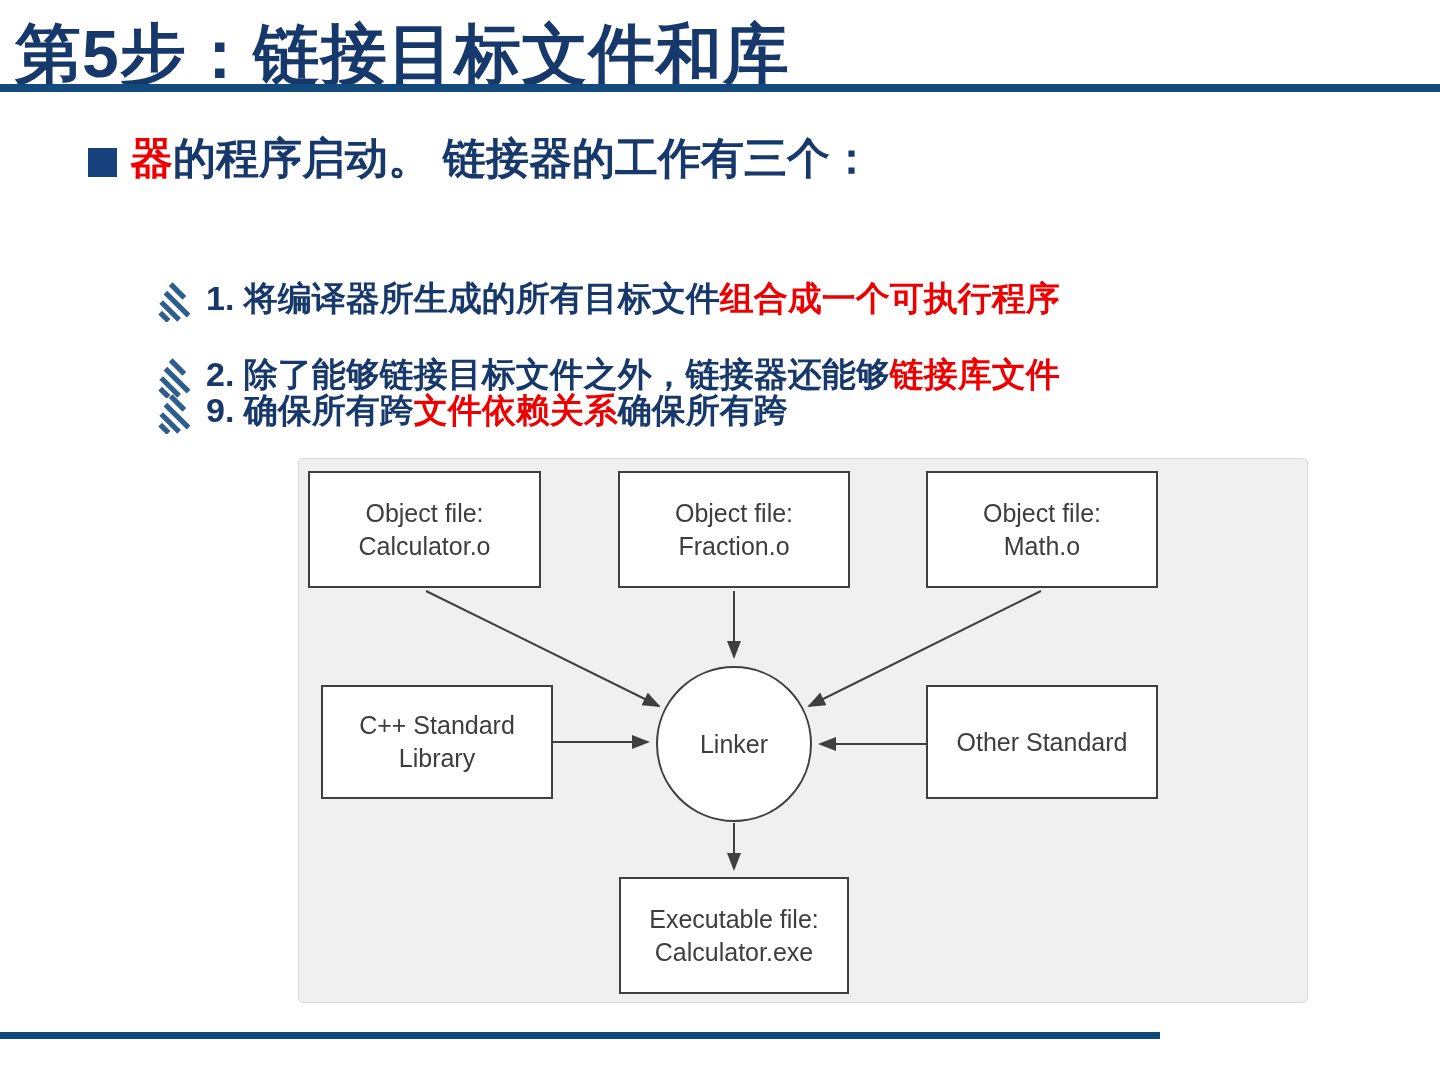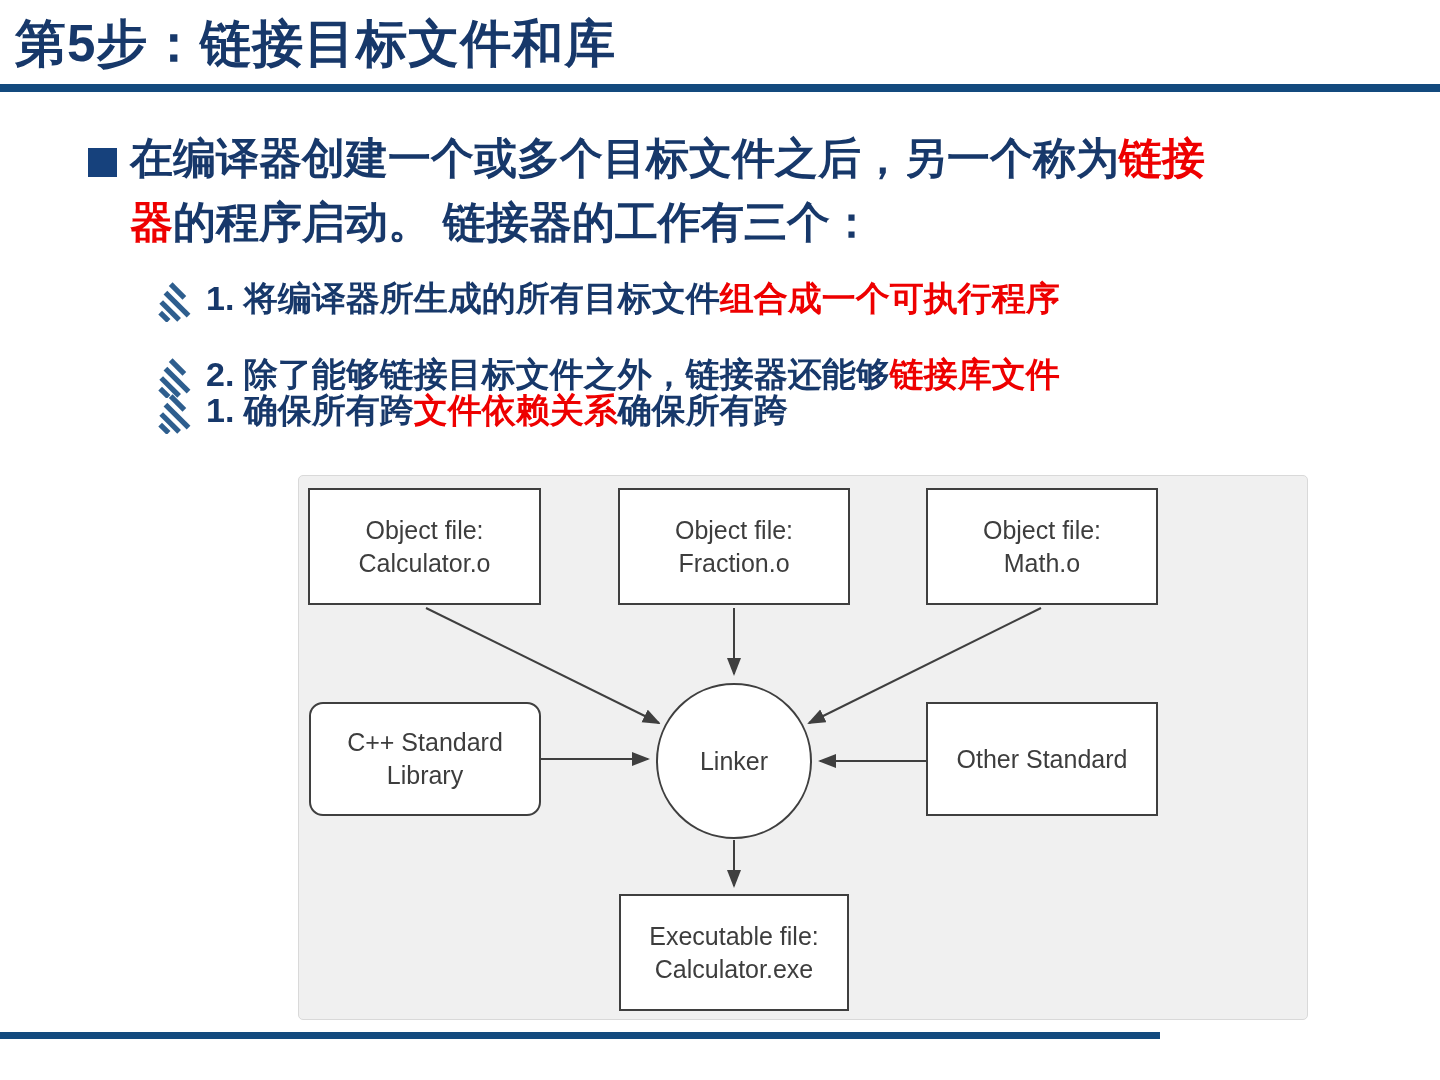--- a/index.html
+++ b/index.html
@@ -15,21 +15,21 @@
   }
   *{margin:0;padding:0;box-sizing:border-box;}
   html,body{background:#fff;}
   body{font-family:"Liberation Sans",sans-serif;}
   .slide{
     position:relative;width:1440px;height:1080px;background:#ffffff;overflow:hidden;
   }
   
   .title{
     position:absolute;left:15px;top:10px;
-    font-size:51px;font-weight:700;color:var(--navy);
+    font-size:66px;font-weight:700;color:var(--navy);
     letter-spacing:1px;white-space:nowrap;
   }
   .title-rule{
     position:absolute;left:0;top:84px;width:1440px;height:8px;
     background:var(--bar-blue);
   }
   
   .bullet-square{
     position:absolute;left:88px;top:148px;width:29px;height:29px;
     background:var(--bullet-blue);display:block;
@@ -45,32 +45,32 @@
     position:absolute;left:158px;height:46px;display:flex;align-items:flex-end;
     font-size:34px;font-weight:700;white-space:nowrap;
   }
   .sub-row .stripes-icon{display:inline-block;width:38px;height:40px;margin-right:10px;flex:0 0 auto;}
   .sub-row-1{top:276px;}
   .sub-row-2{top:332px;margin-top:20px;}
   .sub-row-3{top:388px;}
   
   .diagram{
     position:absolute;left:298px;top:458px;width:1010px;height:545px;
-    background:var(--panel-bg);border:1px solid var(--panel-border);border-radius:5px;margin-top:17px;
+    background:var(--panel-bg);border:1px solid var(--panel-border);border-radius:5px;
   }
   .diagram svg.arrows{position:absolute;left:0;top:0;width:862px;height:545px;}
   .node{
     position:absolute;background:#ffffff;border:2px solid var(--diagram-line);
     display:flex;flex-direction:column;align-items:center;justify-content:center;
     font-size:25px;line-height:33px;color:var(--diagram-text);text-align:center;
   }
   .node-obj1{left:9px;  top:12px; width:233px;height:117px;}
   .node-obj2{left:319px;top:12px; width:232px;height:117px;}
   .node-obj3{left:627px;top:12px; width:232px;height:117px;}
-  .node-stdlib{left:10px; top:226px;width:232px;height:114px;border-radius:14px;}
+  .node-stdlib{left:22px; top:226px;width:232px;height:114px;}
   .node-other{left:627px;top:226px;width:232px;height:114px;}
   .node-exe{left:320px;top:418px;width:230px;height:117px;}
   .node-linker{
     left:357px;top:207px;width:156px;height:156px;border-radius:50%;
   }
   
   .bottom-bar{
     position:absolute;left:0;top:1032px;width:1160px;height:7px;
     background:var(--bar-blue);
   }
@@ -78,21 +78,20 @@
 </head>
 <body>
 
 <div class="slide">
 
   <h1 class="title">第5步：链接目标文件和库</h1>
   <div class="title-rule"></div>
 
   <span class="bullet-square"></span>
   <div class="bullet-text">
-    <div><span class="navy">在编译器创建一个或多个目标文件之后，另一个称为</span><span class="red">链接</span></div>
     <div><span class="red">器</span><span class="navy">的程序启动。 链接器的工作有三个：</span></div>
   </div>
 
   <div class="sub-row sub-row-1">
     <span class="stripes-icon">
       <svg viewBox="0 0 34 38" width="38" height="40">
         <g stroke="#2e5e8e" stroke-width="5" fill="none">
           <line x1="11" y1="2" x2="24" y2="15"></line>
           <line x1="6" y1="10" x2="28" y2="32"></line>
           <line x1="2" y1="19" x2="19" y2="36"></line>
@@ -121,21 +120,21 @@
     <span class="stripes-icon">
       <svg viewBox="0 0 34 38" width="38" height="40">
         <g stroke="#2e5e8e" stroke-width="5" fill="none">
           <line x1="11" y1="2" x2="24" y2="15"></line>
           <line x1="6" y1="10" x2="28" y2="32"></line>
           <line x1="2" y1="19" x2="19" y2="36"></line>
           <line x1="1" y1="29" x2="9" y2="37"></line>
         </g>
       </svg>
     </span>
-    <span><span class="navy">1. 确保所有跨</span><span class="red">文件依赖关系</span><span class="navy">确保所有跨</span></span>
+    <span><span class="navy">9. 确保所有跨</span><span class="red">文件依赖关系</span><span class="navy">确保所有跨</span></span>
   </div>
 
   <div class="diagram">
 
     <svg class="arrows" viewBox="0 0 862 545">
       <defs>
         <marker id="arrowhead" markerWidth="10" markerHeight="8" refX="8" refY="3.5" orient="auto" markerUnits="strokeWidth">
           <path d="M0,0 L9,3.5 L0,7 Z" fill="#3f3f3f"></path>
         </marker>
       </defs>

